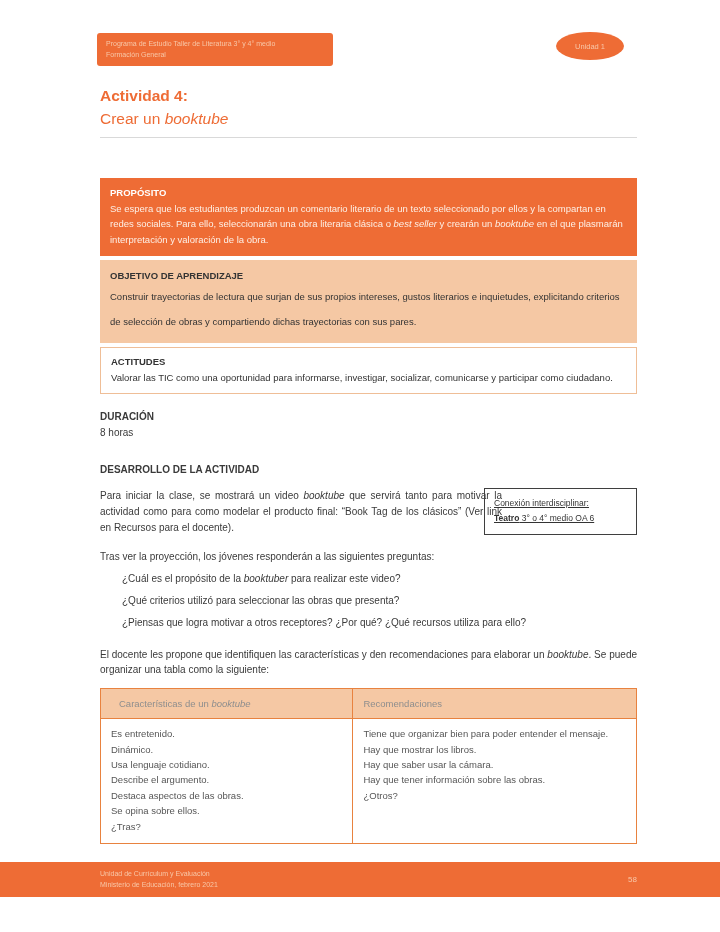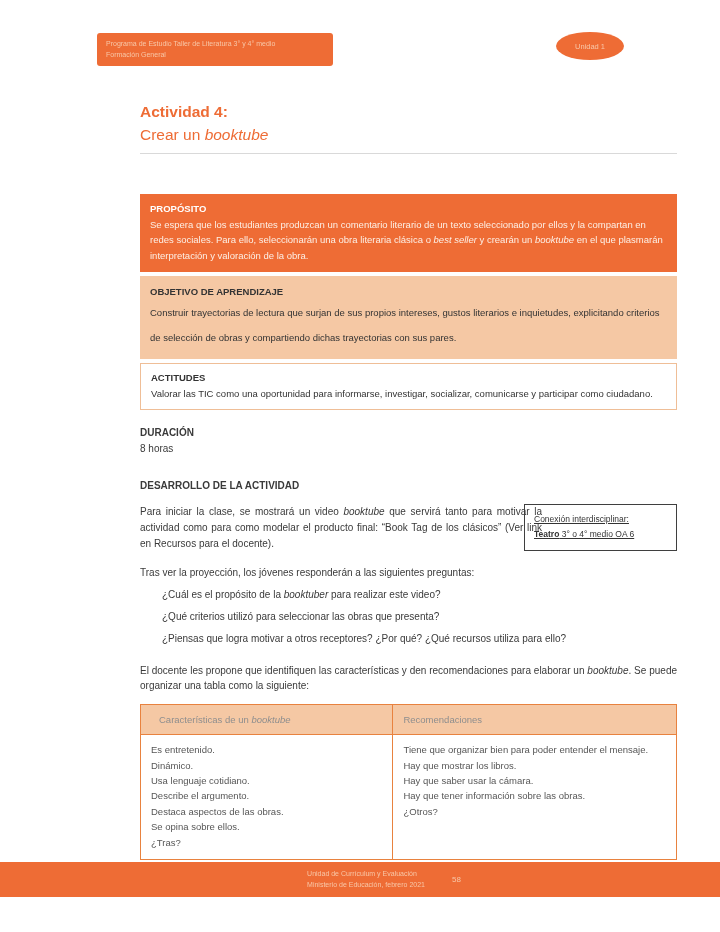--- a/index.html
+++ b/index.html
@@ -11,21 +11,21 @@
   .tag { position:absolute; left:97px; top:33px; width:236px; height:33px;
          background:var(--orange); border-radius:3px; padding:6px 8px 0 9px;
          color:var(--on_orange); font-size:7px; line-height:10.5px; }
 
   
   .badge { position:absolute; left:556px; top:32px; width:68px; height:28px;
            background:var(--orange); border-radius:50%;
            display:flex; align-items:center; justify-content:center;
            color:var(--on_orange); font-size:7.5px; }
 
-  .content { position:absolute; left:100px; top:16px; width:537px; color:var(--text);margin-left:40px; }
+  .content { position:absolute; left:100px; top:0; width:537px; color:var(--text); }
 
   .title { margin-top:84px; color:var(--orange); font-size:15.5px; line-height:23px; }
   .title .l1 { font-weight:700; }
   .rule { border-top:1px solid var(--rule); margin-top:7px; }
 
   .box { font-size:9.5px; line-height:15.3px; }
   .box-orange { margin-top:40px; background:var(--orange); color:var(--box_text); padding:7px 10px 9px; }
   .box-orange .bh { color:#ffffff; font-weight:700; line-height:16px; }
   .box-peach { margin-top:4px; background:var(--peach); color:#333; padding:7px 10px 9px; }
   .box-peach .bh { font-weight:700; line-height:17px; }
@@ -52,21 +52,21 @@
   .t-row { display:flex; }
   .t-head { background:var(--peach); border-bottom:1px solid var(--table_border);
             color:var(--text_light); font-size:9.5px; }
   .t-cell { padding:9px 10px; }
   .c1 { width:47%;padding-left:18px; }
   .c2 { width:53%; border-left:1px solid var(--table_border); }
   .t-body .t-cell { font-size:9.5px; line-height:15.4px; color:#565656; padding:7px 10px 9px; }
   .t-body .c2 div { text-align:justify; }
 
   .footer { position:absolute; left:0; top:862px; width:720px; height:35px; background:var(--orange); }
-  .footer-inner { height:100%; margin:0 52px 0 100px; display:flex; align-items:center; justify-content:center;gap:27px; }
+  .footer-inner { height:100%; margin:0 83px 0 100px; display:flex; align-items:center; justify-content:space-between;gap:27px; }
   .footer-lines { color:var(--on_orange); font-size:7px; line-height:10.5px; }
   .footer-page { color:var(--on_orange); font-size:8px; }
 </style>
 </head>
 <body>
 
 <div class="page">
 
   <div class="tag">
       <div>Programa de Estudio Taller de Literatura 3° y 4° medio</div>

